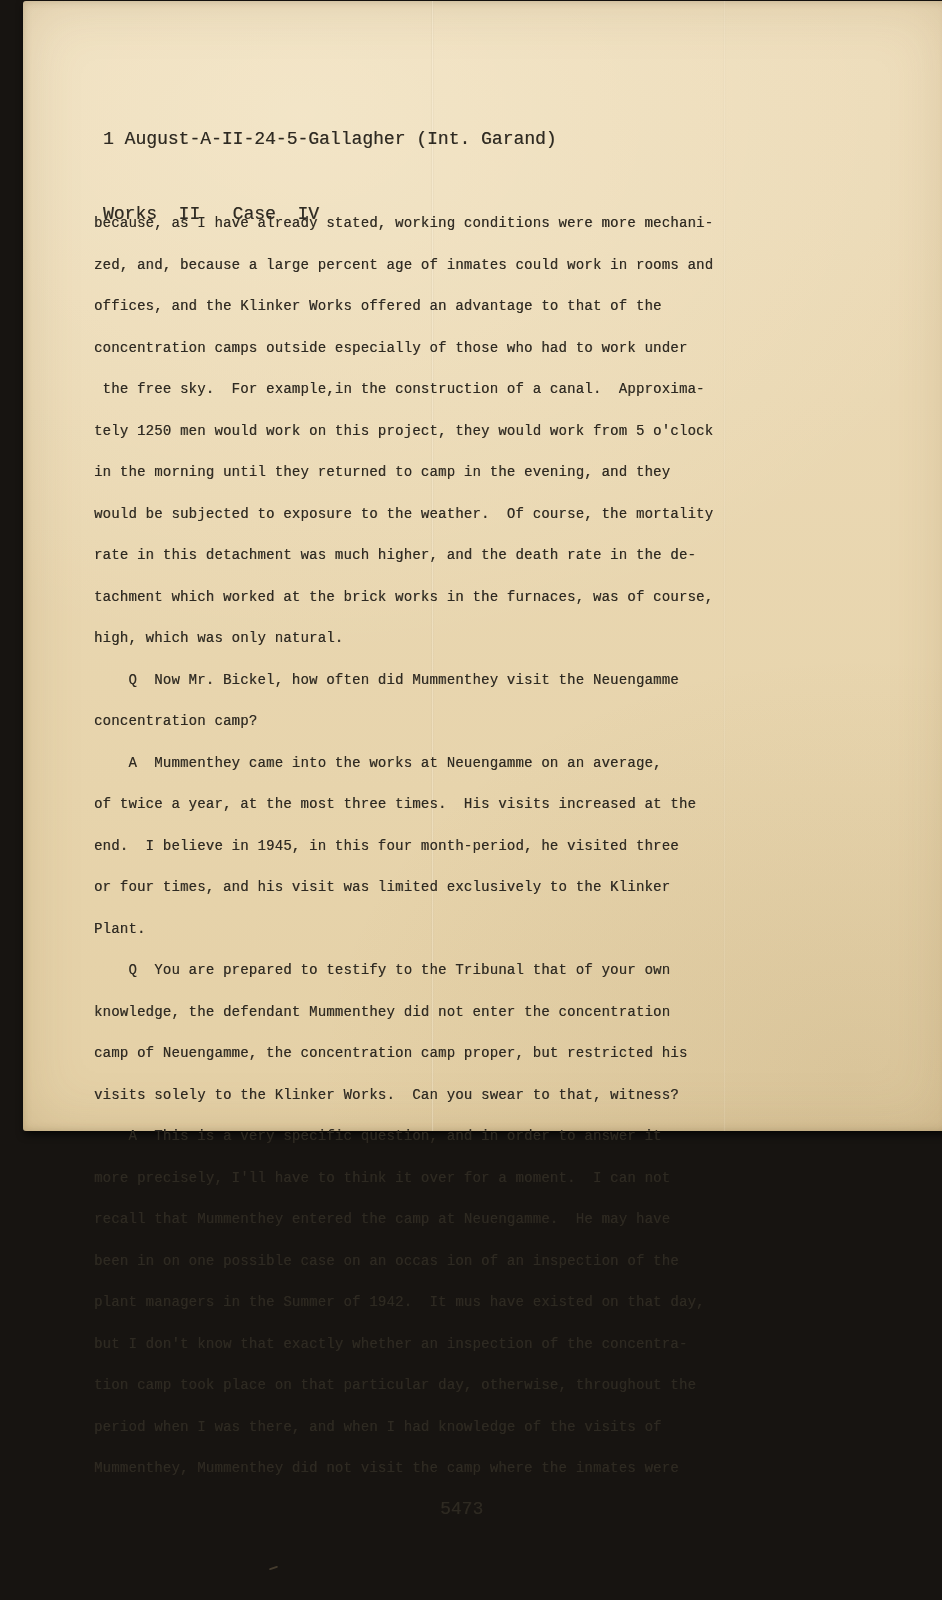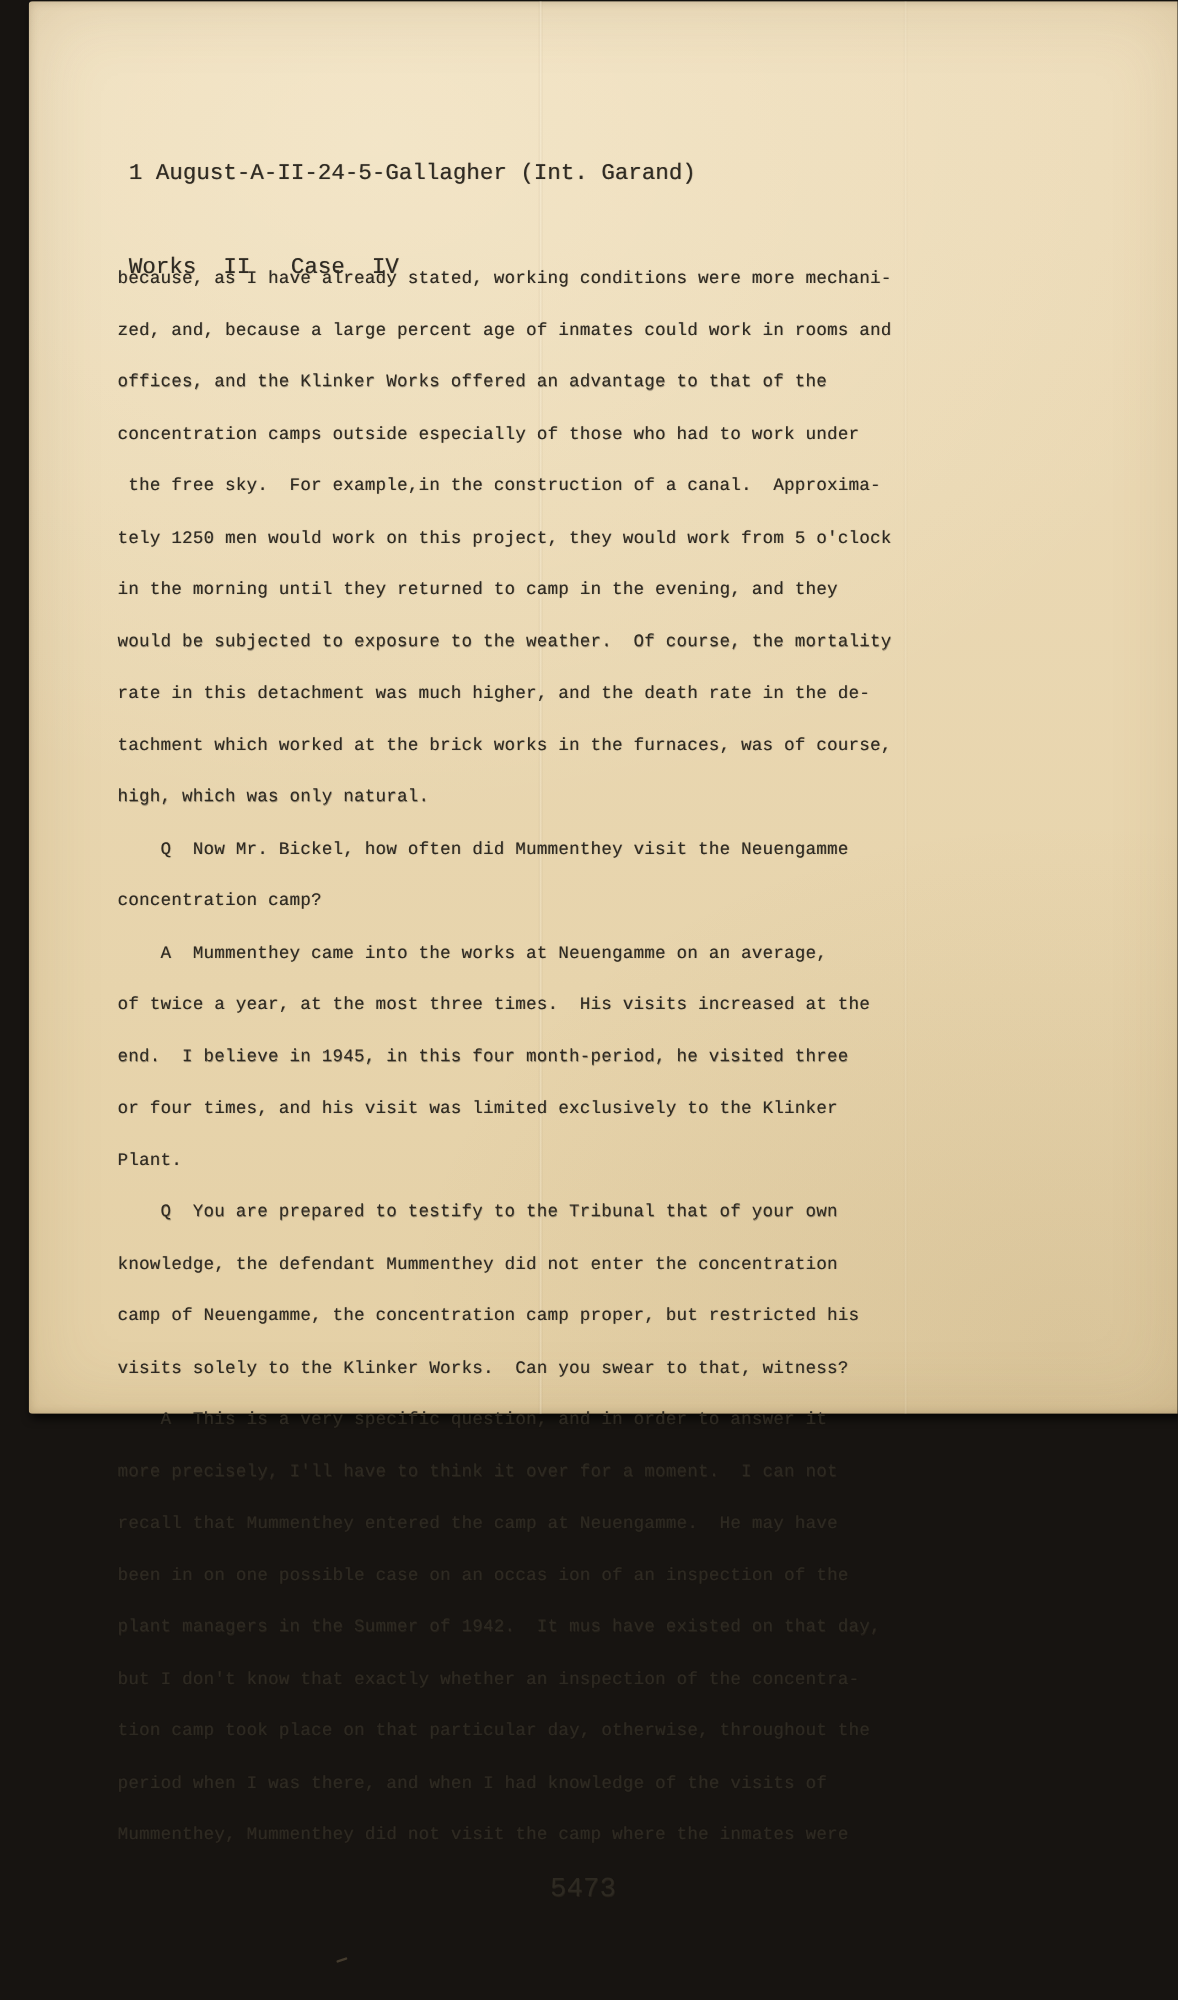--- a/index.html
+++ b/index.html
@@ -72,21 +72,21 @@
     top: 202px;
     width: 810px;
     font-size: 14px;
     line-height: 41.5px;
     letter-spacing: 0.2px;
   }
   .page-number {
     position: absolute;
     left: 417px;
     top: 1498px;
-    font-size: 22px;
+    font-size: 18px;
   }
 </style>
 </head>
 <body>
 
 <div class="paper">
   <div class="crease c1"></div>
   <div class="crease c2"></div>
   <div class="speck"></div>
 

